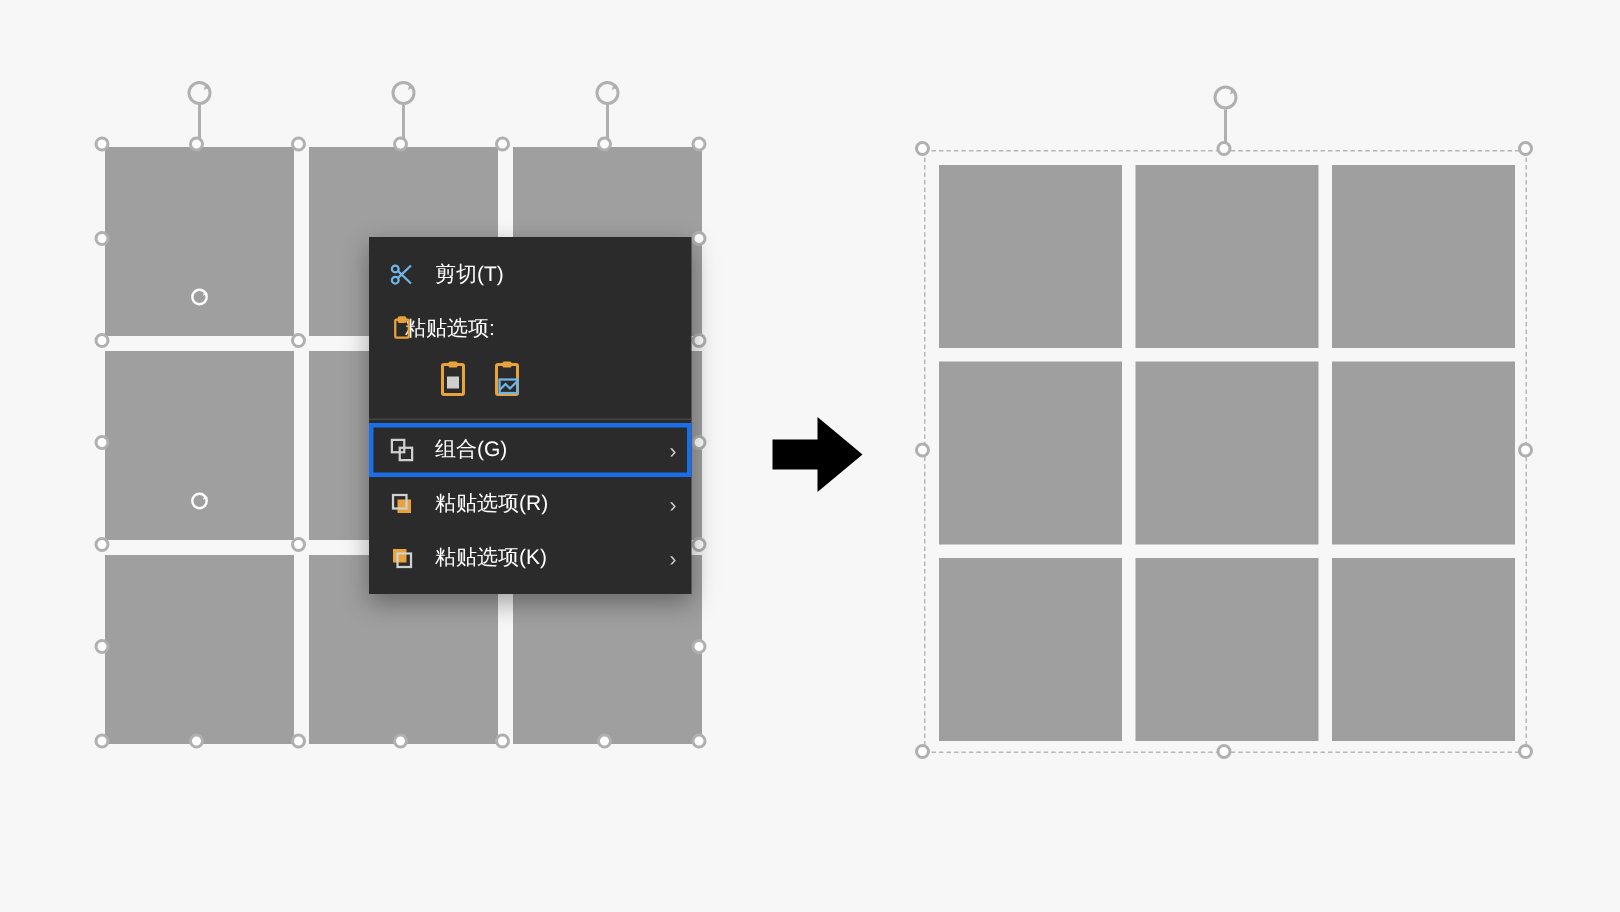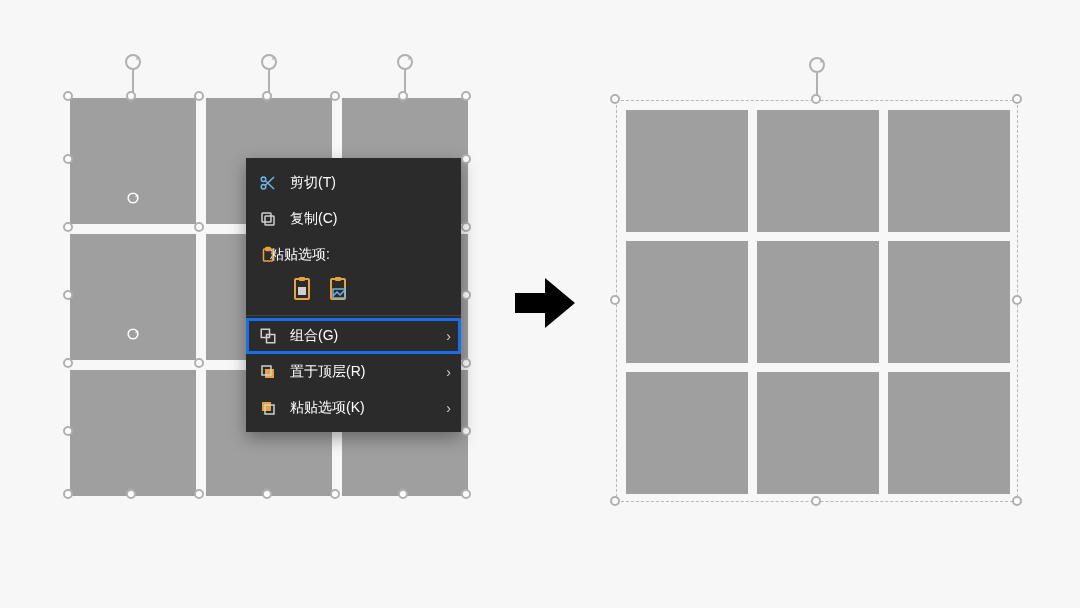--- a/index.html
+++ b/index.html
@@ -130,29 +130,20 @@
   <div class="ctx-item">
     <span class="ico">
       <svg width="18" height="18" viewBox="0 0 24 24" fill="none" stroke="#6fb5e6" stroke-width="2">
           <circle cx="6" cy="7" r="3"></circle>
           <circle cx="6" cy="17" r="3"></circle>
           <path d="M8.5 9 L20 20 M8.5 15 L20 4"></path>
         </svg>
     </span>
     <span>剪切(T)</span>
   </div>
-  <div class="ctx-item">
-    <span class="ico">
-      <svg width="18" height="18" viewBox="0 0 24 24" fill="none" stroke="#d0d0d0" stroke-width="2">
-          <rect x="8" y="8" width="12" height="12" rx="1"></rect>
-          <rect x="4" y="4" width="12" height="12" rx="1"></rect>
-        </svg>
-    </span>
-    <span>复制(C)</span>
-  </div>
   <div class="ctx-item ctx-paste-title">
     <span class="ico">
       <svg width="18" height="18" viewBox="0 0 24 24" fill="none" stroke="#e8a33d" stroke-width="2">
           <rect x="6" y="4" width="12" height="16" rx="1"></rect>
           <rect x="9" y="2" width="6" height="4" rx="1" fill="#e8a33d"></rect>
         </svg>
     </span>
     <span>粘贴选项:</span>
   </div>
   <div class="ctx-paste-options">
@@ -183,21 +174,21 @@
     <span>组合(G)</span>
     <span class="chev">›</span>
   </div>
   <div class="ctx-item">
     <span class="ico">
       <svg width="18" height="18" viewBox="0 0 24 24">
           <rect x="8" y="8" width="12" height="12" fill="#e8a33d"></rect>
           <rect x="4" y="4" width="12" height="12" fill="none" stroke="#d0d0d0" stroke-width="2"></rect>
         </svg>
     </span>
-    <span>置于顶层(R)</span>
+    <span>粘贴选项(R)</span>
     <span class="chev">›</span>
   </div>
   <div class="ctx-item">
     <span class="ico">
       <svg width="18" height="18" viewBox="0 0 24 24">
           <rect x="4" y="4" width="12" height="12" fill="#e8a33d"></rect>
           <rect x="8" y="8" width="12" height="12" fill="none" stroke="#d0d0d0" stroke-width="2"></rect>
         </svg>
     </span>
     <span>粘贴选项(K)</span>

